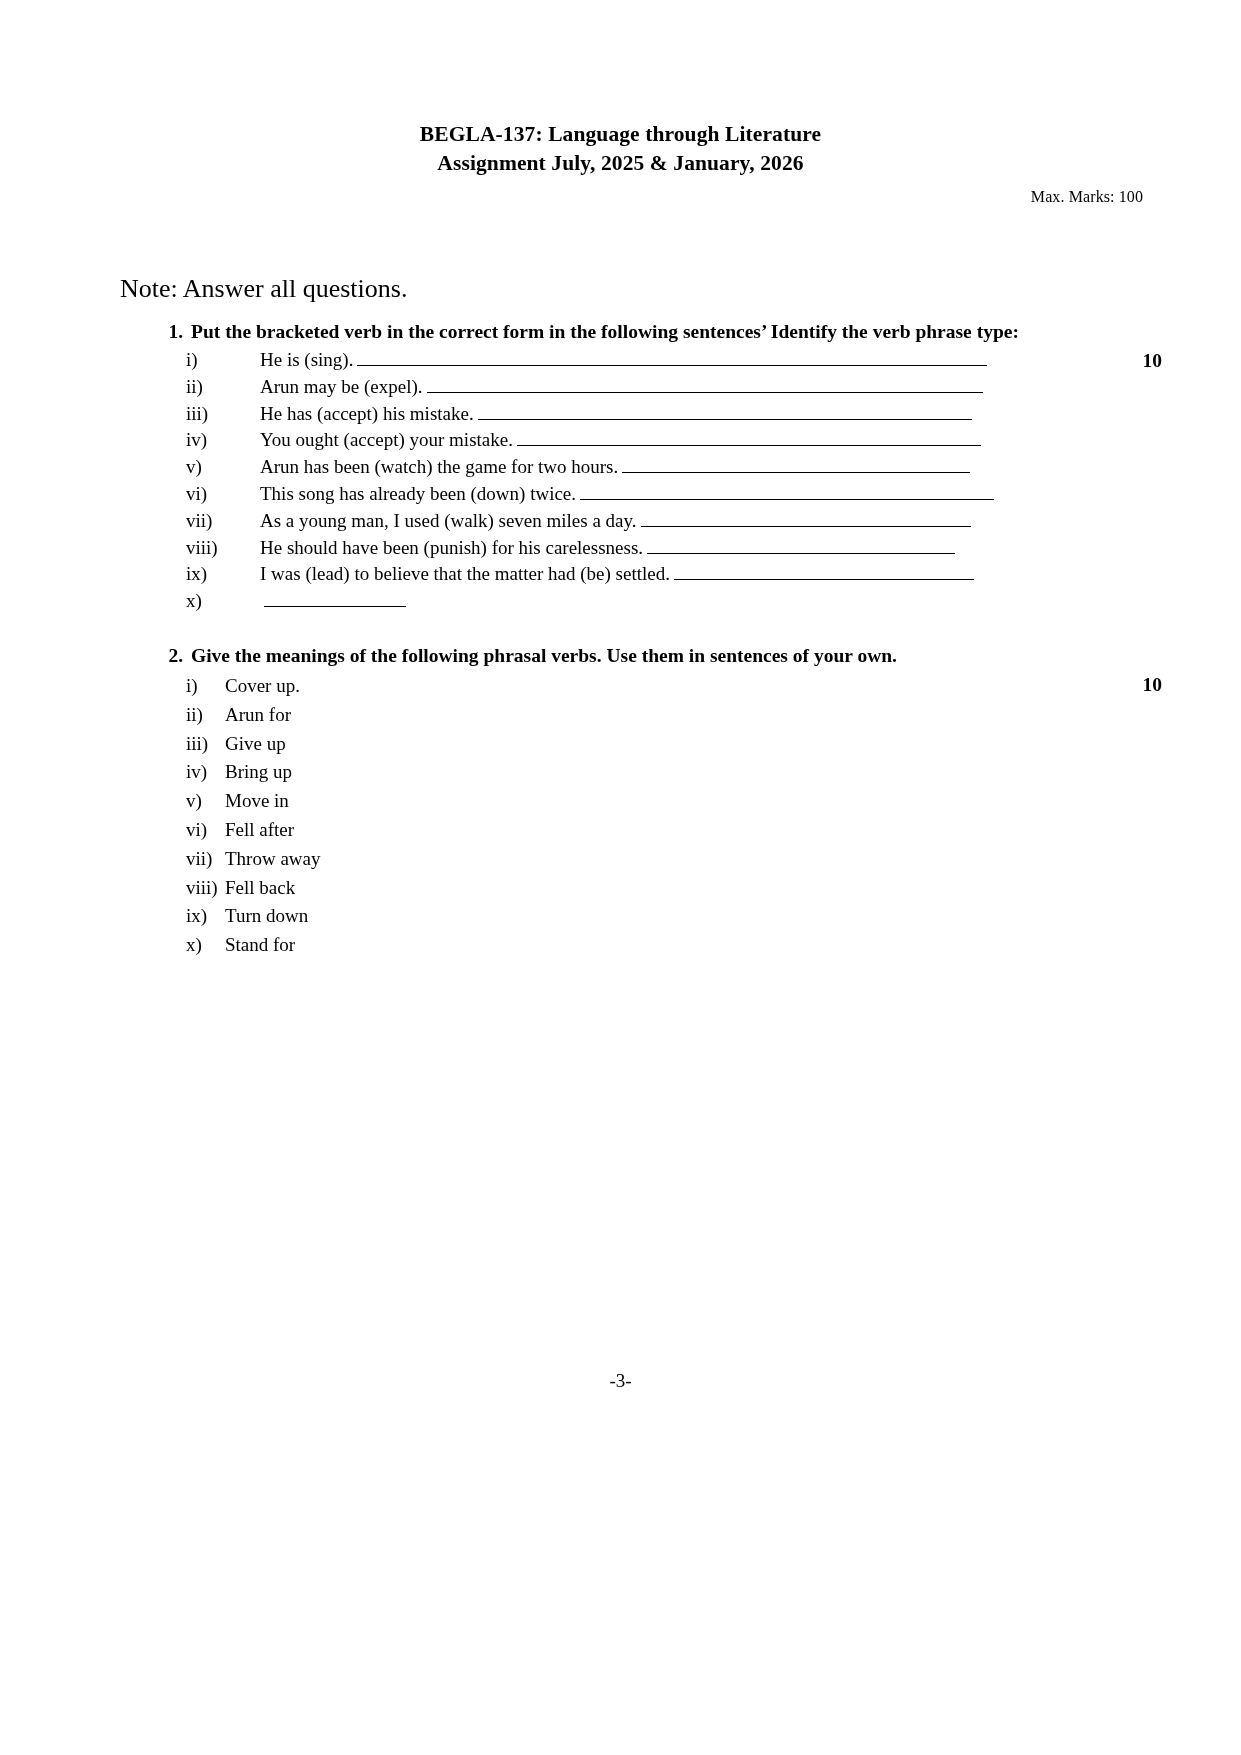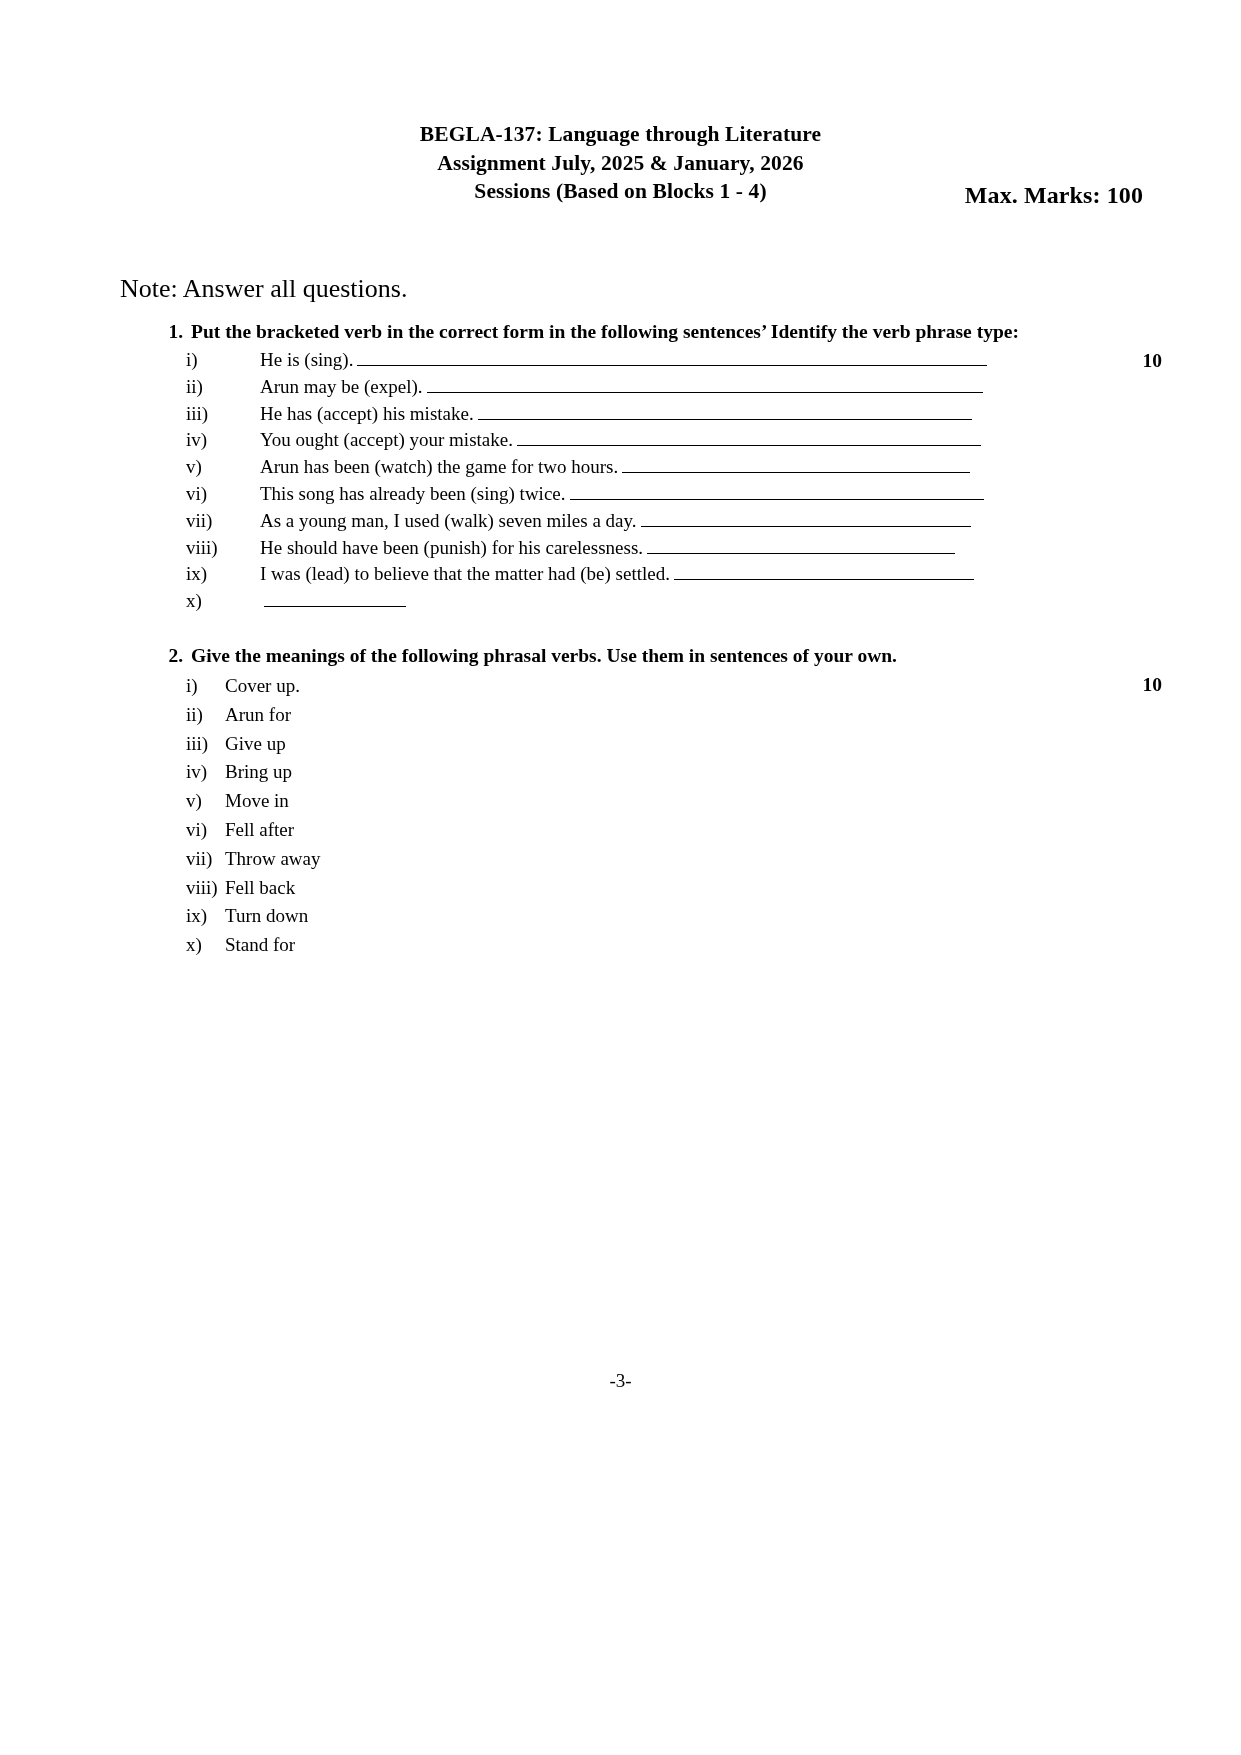--- a/index.html
+++ b/index.html
@@ -31,24 +31,24 @@
   }
   .doc-header .hline {
     font-weight: bold;
     font-size: 21.5px;
     line-height: 28.5px;
     letter-spacing: 0.1px;
   }
 
   .max-marks {
     position: absolute;
-    top: 170px;
+    top: 176px;
     right: 95px;
-    font-weight: bold;
-    font-size: 24px;
+    font-weight: normal;
+    font-size: 16px;
     letter-spacing: 0.1px;
   }
 
   .note-line {
     position: absolute;
     top: 262px;
     left: 117px;
     font-weight: normal;
     font-size: 26px;
   }
@@ -145,41 +145,40 @@
   }
 </style>
 </head>
 <body>
 
 <div class="page">
 
   <div class="doc-header">
     <div class="hline">BEGLA-137: Language through Literature</div>
     <div class="hline">Assignment July, 2025 &amp; January, 2026</div>
-    <div class="hline">Sessions (Based on Blocks 1 - 4)</div>
   </div>
 
   <div class="max-marks">Max. Marks: 100</div>
 
   <div class="note-line">Note: Answer all questions.</div>
 
   <div class="questions">
       <div class="question">
         <div class="q-head">
           <span class="q-num">1.</span>
           <span class="q-text">Put the bracketed verb in the correct form in the following sentences’ Identify the verb phrase type:</span>
           <span class="q-marks">10</span>
         </div>
         <div class="sub-list-a">
           <div class="sub-item"><span class="sub-label">i)</span><span>He is (sing).</span><span class="blank" style="width: 630px;"></span></div>
           <div class="sub-item"><span class="sub-label">ii)</span><span>Arun may be (expel).</span><span class="blank" style="width: 556px;"></span></div>
           <div class="sub-item"><span class="sub-label">iii)</span><span>He has (accept) his mistake.</span><span class="blank" style="width: 494px;"></span></div>
           <div class="sub-item"><span class="sub-label">iv)</span><span>You ought (accept) your mistake.</span><span class="blank" style="width: 464px;"></span></div>
           <div class="sub-item"><span class="sub-label">v)</span><span>Arun has been (watch) the game for two hours.</span><span class="blank" style="width: 348px;"></span></div>
-          <div class="sub-item"><span class="sub-label">vi)</span><span>This song has already been (sing) twice.</span><span class="blank" style="width: 414px;"></span></div>
+          <div class="sub-item"><span class="sub-label">vi)</span><span>This song has already been (down) twice.</span><span class="blank" style="width: 414px;"></span></div>
           <div class="sub-item"><span class="sub-label">vii)</span><span>As a young man, I used (walk) seven miles a day.</span><span class="blank" style="width: 330px;"></span></div>
           <div class="sub-item"><span class="sub-label">viii)</span><span>He should have been (punish) for his carelessness.</span><span class="blank" style="width: 308px;"></span></div>
           <div class="sub-item"><span class="sub-label">ix)</span><span>I was (lead) to believe that the matter had (be) settled.</span><span class="blank" style="width: 300px;"></span></div>
           <div class="sub-item"><span class="sub-label">x)</span><span class="blank" style="width: 142px;"></span></div>
         </div>
       </div>
       <div class="question" style="margin-top: 26px;">
         <div class="q-head">
           <span class="q-num">2.</span>
           <span class="q-text">Give the meanings of the following phrasal verbs. Use them in sentences of your own.</span>

